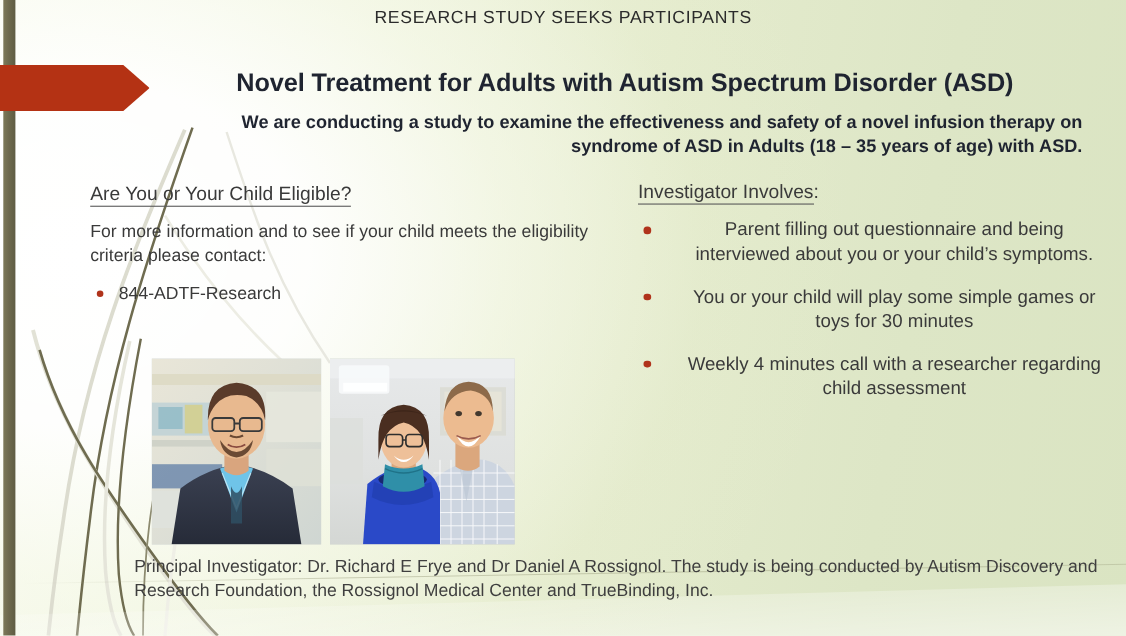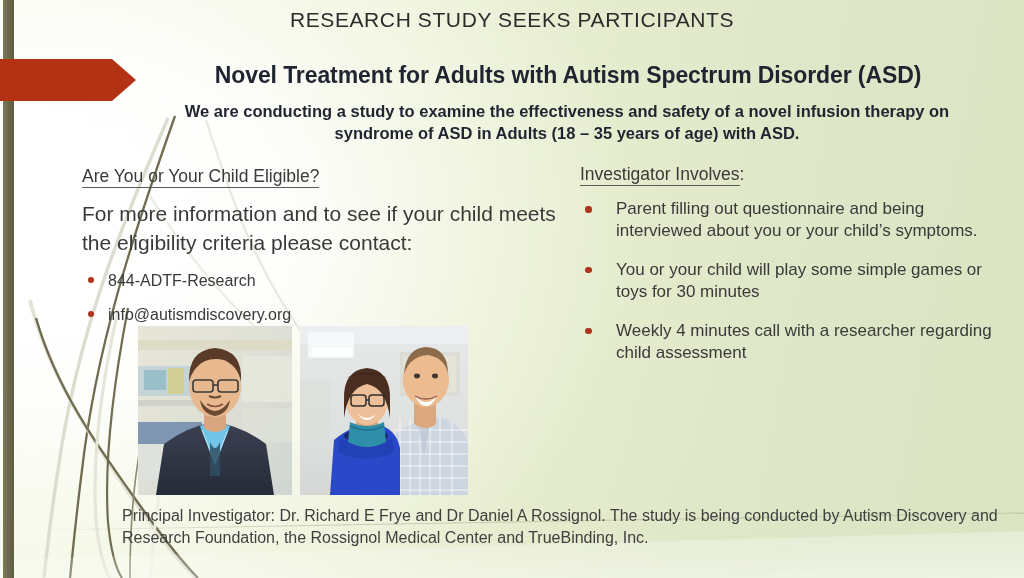--- a/index.html
+++ b/index.html
@@ -41,56 +41,56 @@
   
   .arrow{
     position:absolute;left:0;top:59px;width:136px;height:42px;
     background:#b43214;
     clip-path:polygon(0 0, 112px 0, 136px 50%, 112px 100%, 0 100%);
   }
 
   
   .kicker{
     position:absolute;left:0;right:0;top:8px;text-align:center;
-    font-size:21px;color:#2b2b2b;font-weight:400;letter-spacing:.6px;
+    font-size:16px;color:#2b2b2b;font-weight:400;letter-spacing:.6px;
   }
   .title{
     position:absolute;left:132px;right:20px;top:62px;text-align:center;
     font-size:23px;font-weight:bold;color:#1f2430;letter-spacing:-.1px;
   }
   .subtitle{
-    position:absolute;left:150px;right:40px;top:101px;text-align:center;
+    position:absolute;left:150px;right:40px;top:101px;text-align:right;
     font-size:16.5px;font-weight:bold;color:#1f2430;line-height:1.33;
   }
 
   .col-left{position:absolute;left:82px;top:166px;width:480px;}
   .col-right{position:absolute;left:580px;top:164px;width:430px;}
 
   .sec-head{
     font-size:17.5px;color:#3a3a3a;margin:0 0 13px 0;font-weight:400;
   }
   .sec-head .u{
     border-bottom:1.4px solid #5a5a5a;padding-bottom:1px;text-align:right;
   }
   .para{
-    font-size:21px;color:#3a3a3a;line-height:1.36;margin:0 0 13px 0;
+    font-size:16px;color:#3a3a3a;line-height:1.36;margin:0 0 13px 0;
     font-weight:400;
   }
 
   ul.bullets{list-style:none;margin:0;padding:0;}
   ul.bullets li{
     position:relative;padding-left:26px;margin-bottom:12px;
     font-size:16px;color:#3a3a3a;line-height:1.35;
   }
   ul.bullets li::before{
     content:"";position:absolute;left:6px;top:7px;
     width:6px;height:6px;border-radius:50%;background:#b0331b;
   }
   .col-right ul.bullets li{
-    font-size:17px;line-height:1.32;margin-bottom:16px;padding-left:36px;
+    font-size:17px;line-height:1.32;margin-bottom:16px;padding-left:36px;text-align:center;
   }
   .col-right ul.bullets li::before{
     left:5px;top:8px;width:6.5px;height:6.5px;
   }
 
   
   .photos{position:absolute;left:138px;top:326px;width:330px;height:169px;}
   .photo{position:absolute;top:0;height:169px;overflow:hidden;background:#cfd4cf;}
   .photo.p1{left:0;width:154px;}
   .photo.p2{left:162px;width:168px;}
@@ -126,21 +126,20 @@
 
   <div class="kicker">RESEARCH STUDY SEEKS PARTICIPANTS</div>
   <div class="title">Novel Treatment for Adults with Autism Spectrum Disorder (ASD)</div>
   <div class="subtitle">We are conducting a study to examine the effectiveness and safety of a novel infusion therapy on syndrome of ASD in Adults  (18 – 35 years of age) with ASD.</div>
 
   <div class="col-left">
     <div class="sec-head"><span class="u">Are You or Your Child Eligible?</span><span></span></div>
     <p class="para">For more information and to see if your child meets the eligibility criteria please contact:</p>
     <ul class="bullets">
       <li>844-ADTF-Research</li>
-      <li>info@autismdiscovery.org</li>
     </ul>
   </div>
 
   <div class="col-right">
     <div class="sec-head"><span class="u">Investigator Involves</span><span>:</span></div>
     <ul class="bullets">
       <li>Parent filling out questionnaire and being interviewed about you or your child’s symptoms.</li>
       <li>You or your child will play some simple games or toys for 30 minutes</li>
       <li>Weekly 4 minutes call with a researcher regarding child assessment</li>
     </ul>

